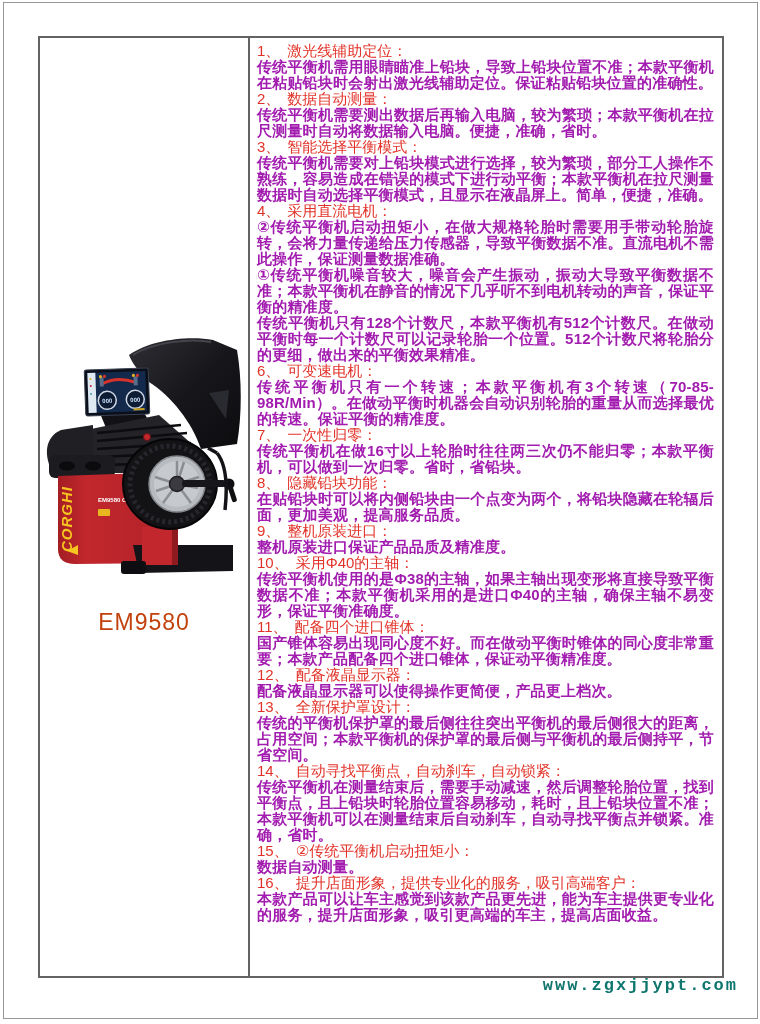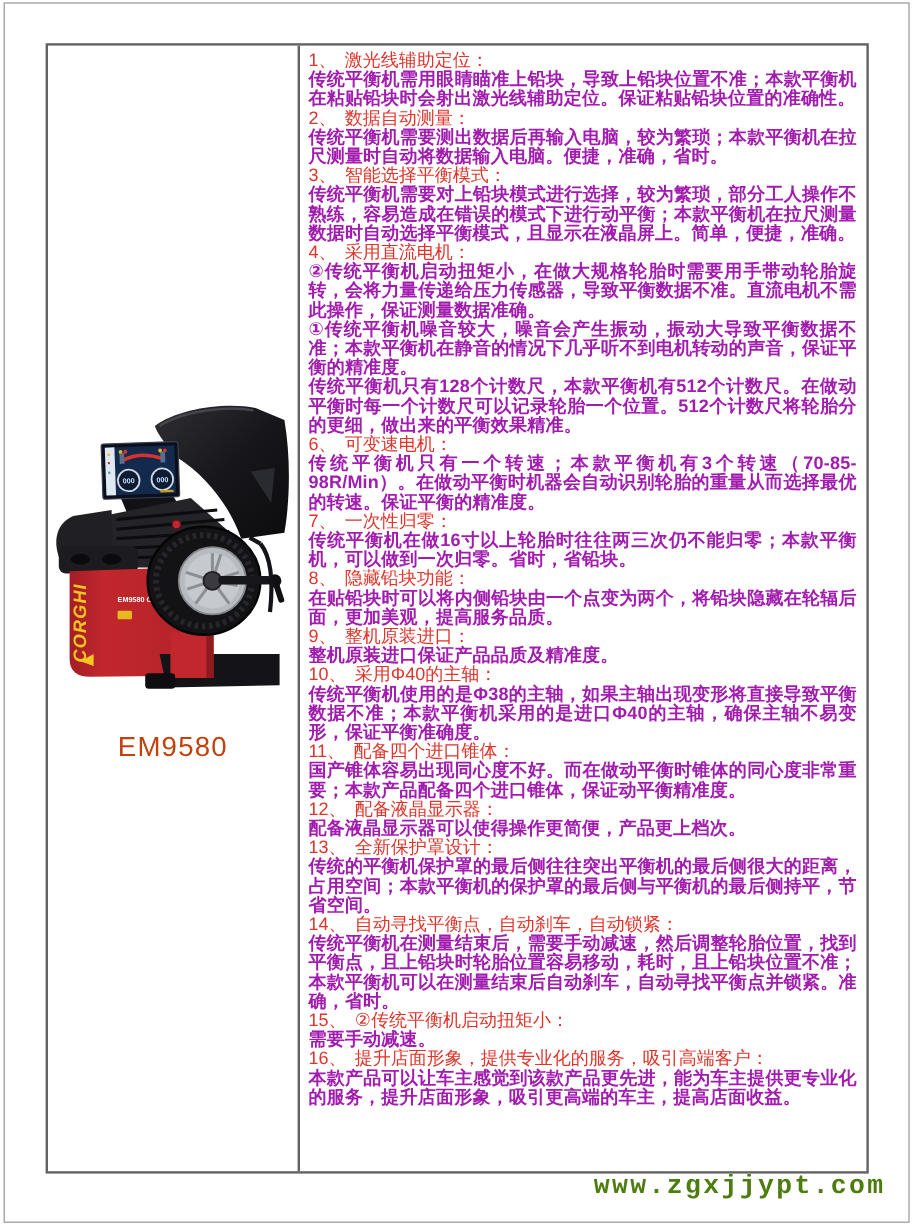--- a/index.html
+++ b/index.html
@@ -36,21 +36,21 @@
     white-space:nowrap;
   }
   .feat-num{margin-right:7px;}
   .feat-body{
     color:#a21caf;font-weight:bold;font-size:15px;line-height:16px;
     text-align:justify;letter-spacing:0.2px;
   }
   .site-url{
     position:absolute;top:976px;right:22px;
     font-family:"Liberation Mono","DejaVu Sans Mono",monospace;
-    font-size:22px;font-weight:bold;color:#4d7c0f;letter-spacing:2px;
+    font-size:17px;font-weight:bold;color:#0f766e;letter-spacing:2px;
   }
   svg text{font-family:"Liberation Sans","DejaVu Sans",sans-serif;}
 </style>
 </head>
 <body>
 
 <div class="outer-frame"></div>
 
 <div class="content-box">
 
@@ -208,21 +208,21 @@
     <div>
       <div class="feat-title"><span class="feat-num">13、</span><span>全新保护罩设计：</span></div>
       <div class="feat-body">传统的平衡机保护罩的最后侧往往突出平衡机的最后侧很大的距离，占用空间；本款平衡机的保护罩的最后侧与平衡机的最后侧持平，节省空间。</div>
     </div>
     <div>
       <div class="feat-title"><span class="feat-num">14、</span><span>自动寻找平衡点，自动刹车，自动锁紧：</span></div>
       <div class="feat-body">传统平衡机在测量结束后，需要手动减速，然后调整轮胎位置，找到平衡点，且上铅块时轮胎位置容易移动，耗时，且上铅块位置不准；本款平衡机可以在测量结束后自动刹车，自动寻找平衡点并锁紧。准确，省时。</div>
     </div>
     <div>
       <div class="feat-title"><span class="feat-num">15、</span><span>②传统平衡机启动扭矩小：</span></div>
-      <div class="feat-body">需要手动减速。</div>
+      <div class="feat-body">数据自动测量。</div>
     </div>
     <div>
       <div class="feat-title"><span class="feat-num">16、</span><span>提升店面形象，提供专业化的服务，吸引高端客户：</span></div>
       <div class="feat-body">本款产品可以让车主感觉到该款产品更先进，能为车主提供更专业化的服务，提升店面形象，吸引更高端的车主，提高店面收益。</div>
     </div>
 
   </div>
 </div>
 
 <div class="site-url">www.zgxjjypt.com</div>

